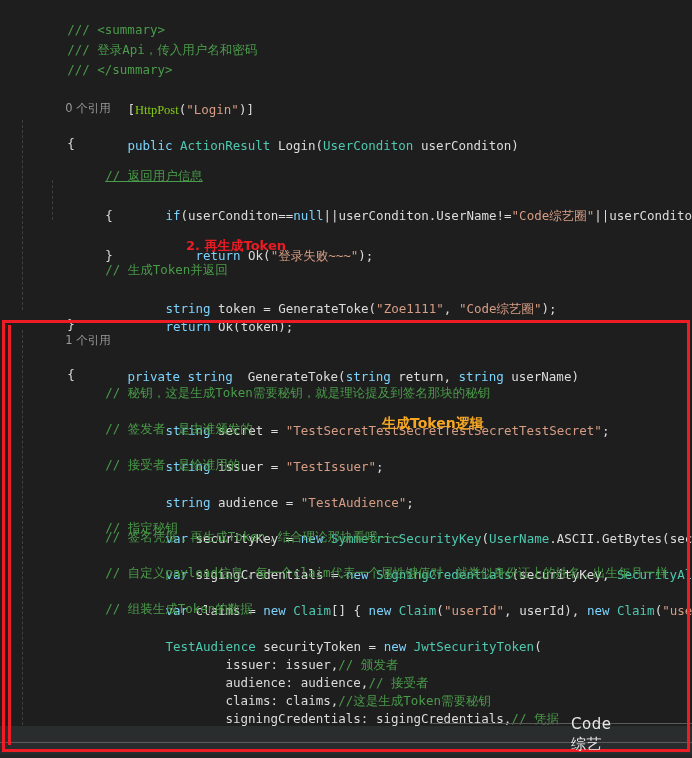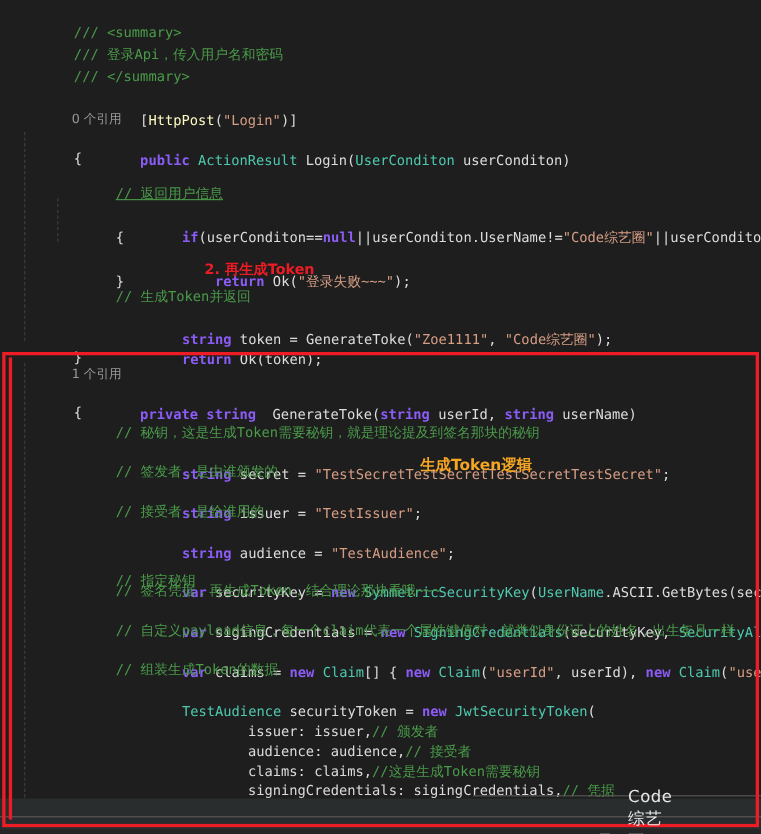--- a/index.html
+++ b/index.html
@@ -31,26 +31,26 @@
     white-space: pre;
     padding-left: 4px;
     font-family: "DejaVu Sans Mono", monospace;
     font-size: 12.5px;
   }
   .line.hl { background: #2a2d2e; }
   .line.hl2 { background: #282c2e; }
 
   
   .cmt   { color: #4a9b4a; }
-  .kw    { color: #8b5cf6; font-weight: bold; }
+  .kw    { color: #7dd3fc; }
   .typ   { color: #4ec9b0; }
   .str   { color: #d69d85; }
   .num   { color: #b5cea8; }
   .plain { color: #dcdcdc; }
-  .attr  { color: #fef9c3; }
+  .attr  { color: #84cc16; font-family: Liberation Serif, serif; }
   .refs  { color: #9a9a9a; font-family: "DejaVu Sans", sans-serif; font-size: 11.5px;}
 
   
   .guide {
     position: absolute;
     width: 0; height: 0;
     border-left: 1px dashed #404040;
   }
 
   
@@ -189,21 +189,21 @@
     <div class="line" style="top:295px;position:absolute;left:0;width:692px;">
       <span class="plain" style="padding-left:18px;display:inline-block;">}</span>
     </div>
 
     <div class="line" style="top:310px;position:absolute;left:0;width:692px;">
       <span class="refs" style="padding-left:16px;display:inline-block;">1 个引用</span>
     </div>
 
     <div class="line" style="top:327px;position:absolute;left:0;width:692px;">
       <span style="padding-left:18px;display:inline-block;">
-        <span class="kw">private</span><span class="plain"> </span><span class="kw">string</span><span class="plain">  GenerateToke(</span><span class="kw">string</span><span class="plain"> userId, </span><span class="kw">string</span><span class="plain"> userName)</span>
+        <span class="kw">private</span><span class="plain"> </span><span class="kw">string</span><span class="plain">  GenerateToke(</span><span class="kw">string</span><span class="plain"> return, </span><span class="kw">string</span><span class="plain"> userName)</span>
       </span>
     </div>
 
     <div class="line" style="top:345px;position:absolute;left:0;width:692px;">
       <span class="plain" style="padding-left:18px;display:inline-block;">{</span>
     </div>
 
     <div class="line" style="top:363px;position:absolute;left:0;width:692px;">
       <span class="cmt" style="padding-left:56px;display:inline-block;">// 秘钥，这是生成Token需要秘钥，就是理论提及到签名那块的秘钥</span>
     </div>

